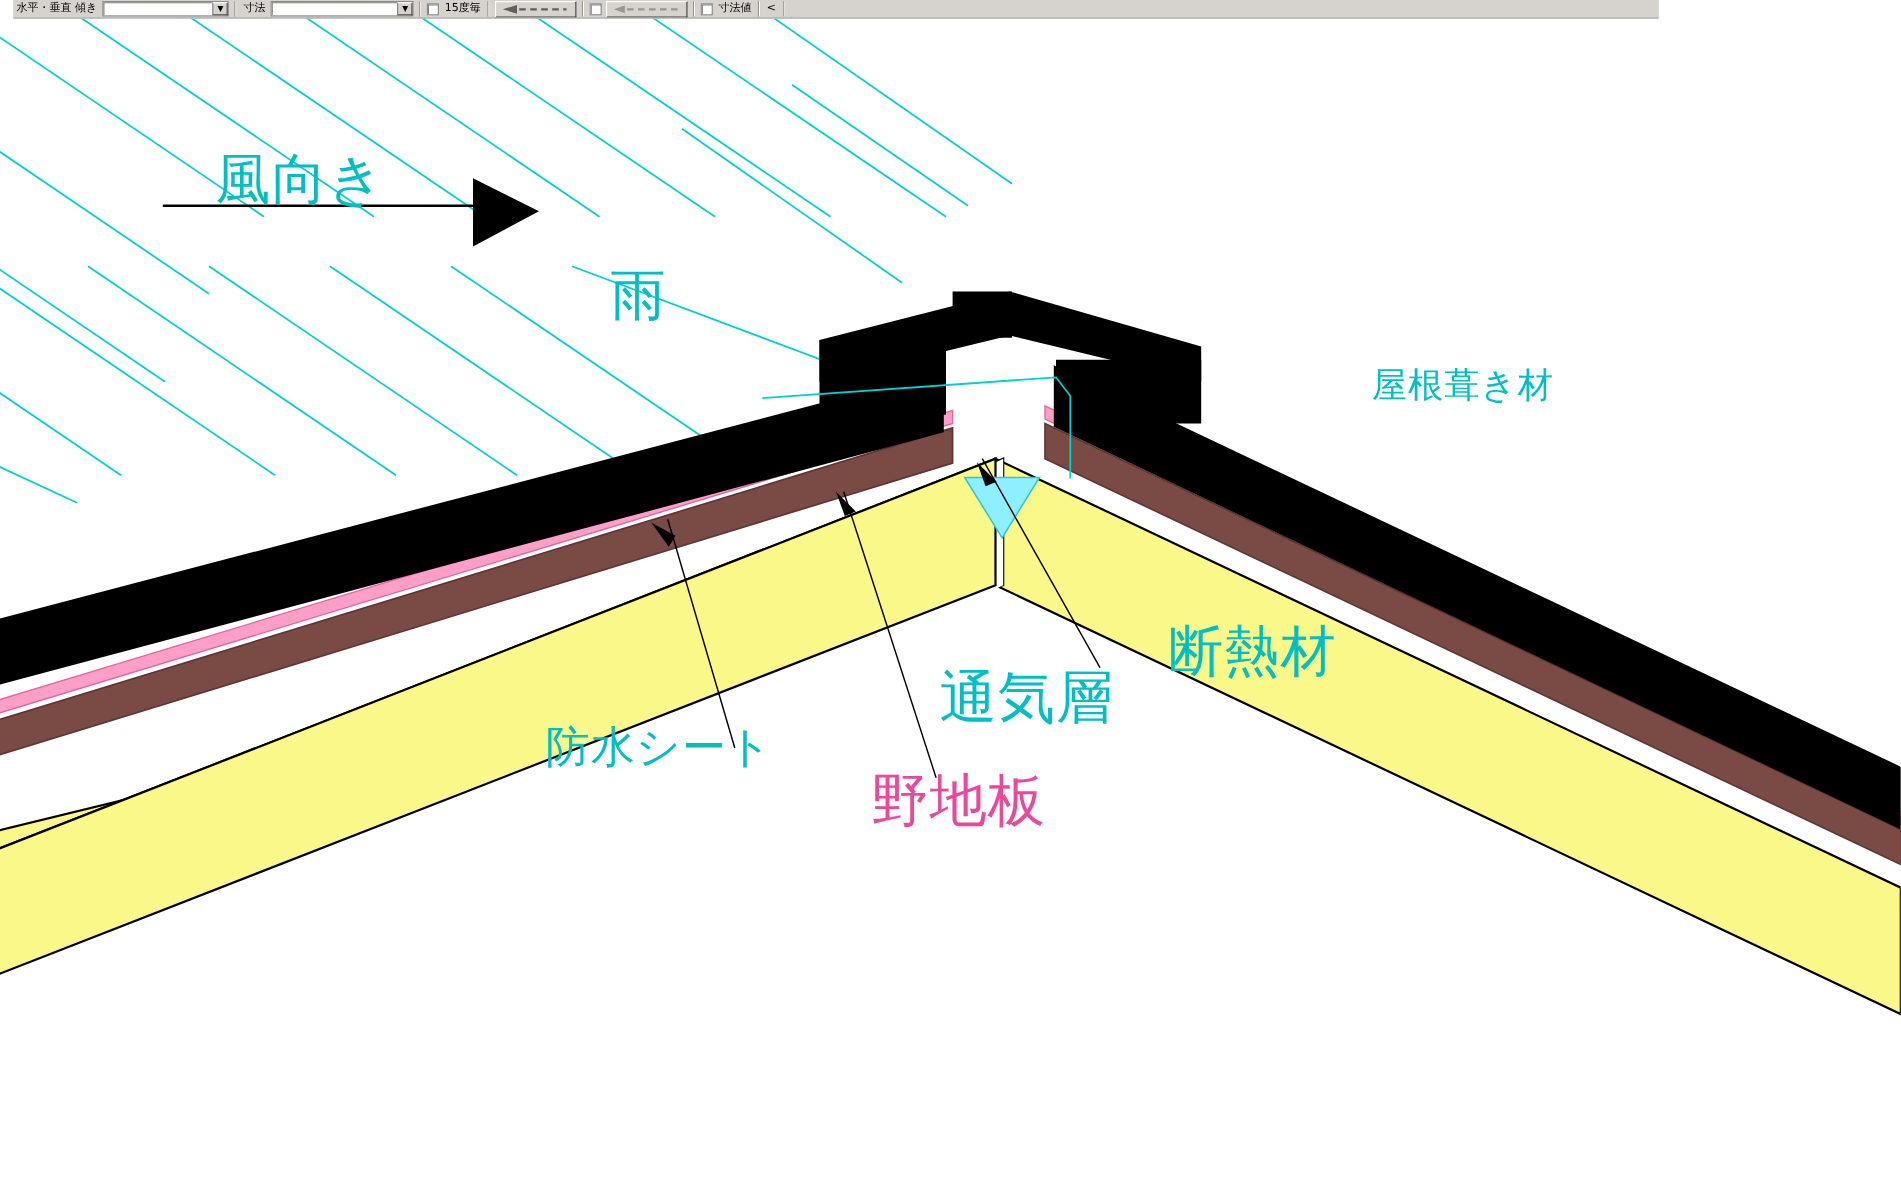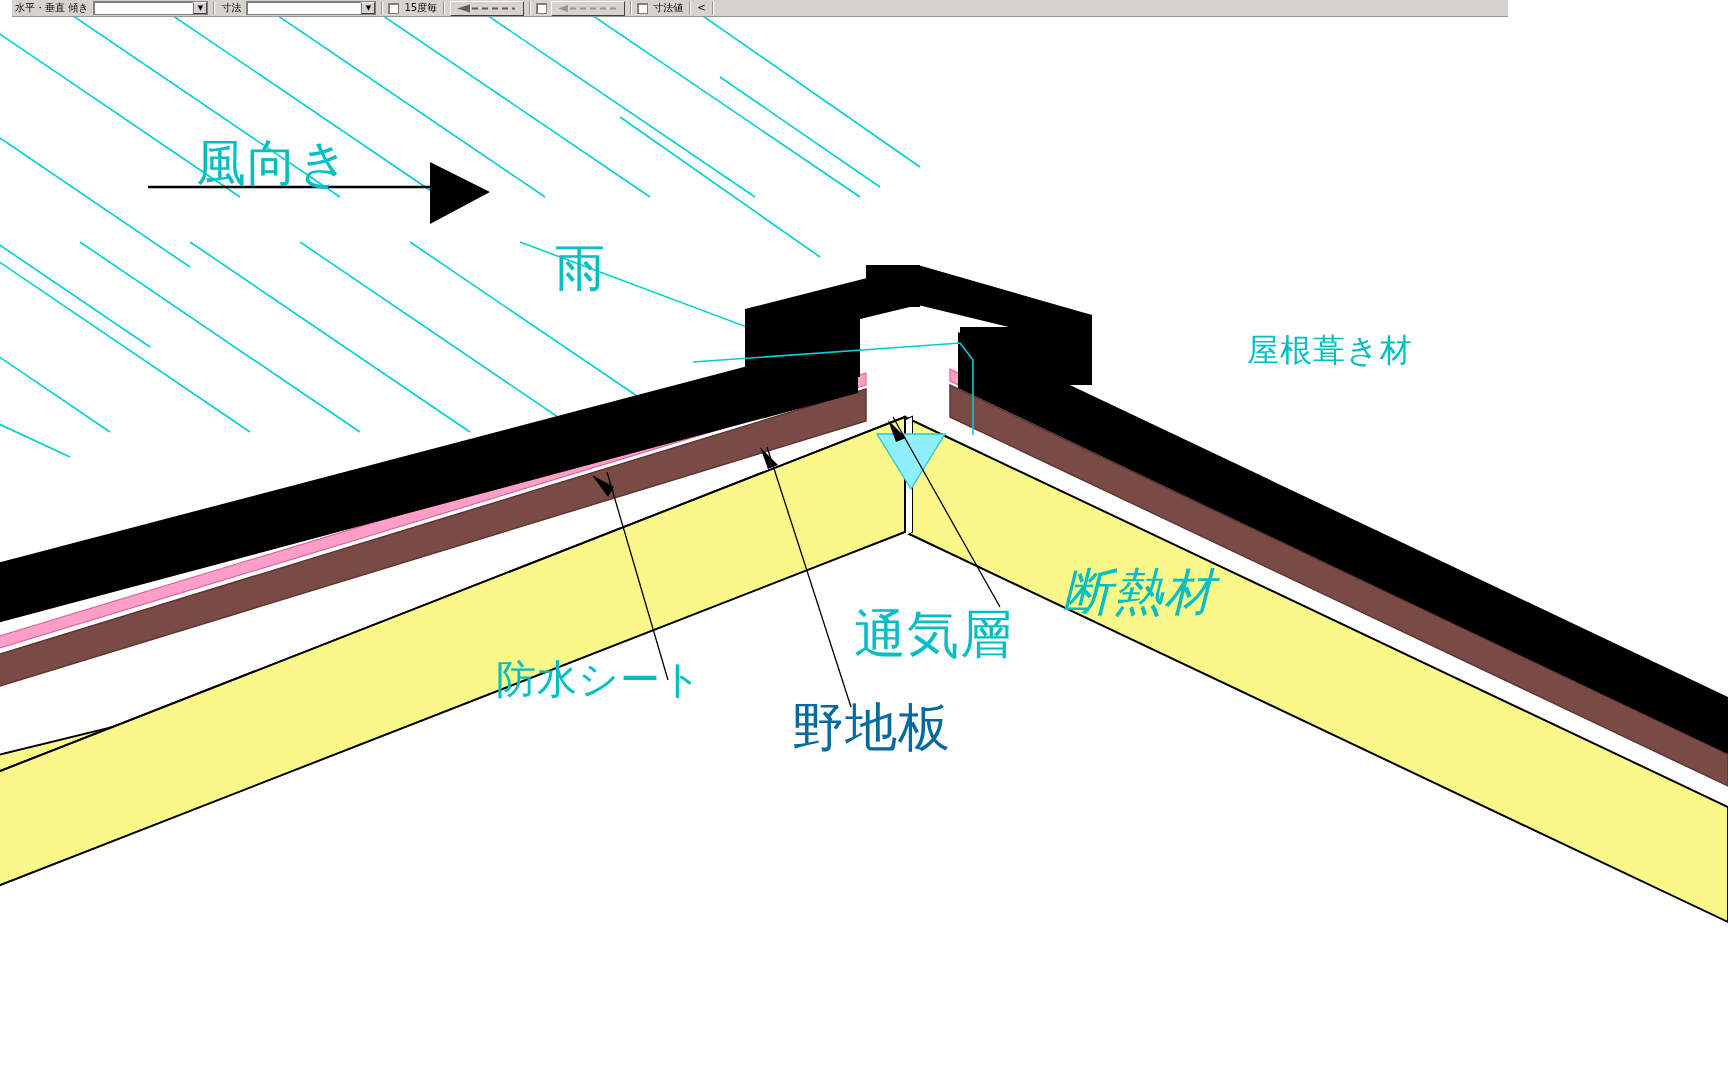--- a/index.html
+++ b/index.html
@@ -192,20 +192,20 @@
   <polygon points="760,430 778,448 768,452" fill="#000000"></polygon>
   <polygon points="888,403 906,421 896,425" fill="#000000"></polygon>
 </svg>
 
 <span class="lbl" style="left:196px;top:113px;font-size:50px;color:#00bfc4;">風向き</span>
 
 <span class="lbl" style="left:555px;top:218px;font-size:50px;color:#00bfc4;">雨</span>
 
 <span class="lbl" style="left:1247px;top:312px;font-size:32px;color:#00bfc4;">屋根葺き材</span>
 
-<span class="lbl" style="left:1062px;top:542px;font-size:50px;color:#00bfc4;font-style:italic;">断熱材</span>
+<span class="lbl" style="left:1062px;top:542px;font-size:50px;color:#00bfc4;">断熱材</span>
 
 <span class="lbl" style="left:854px;top:583px;font-size:52px;color:#00bfc4;text-align:center;">通気層</span>
 
 <span class="lbl" style="left:496px;top:635px;font-size:40px;color:#00bfc4;">防水シート</span>
 
-<span class="lbl" style="left:792px;top:676px;font-size:52px;color:#0369a1;">野地板</span>
+<span class="lbl" style="left:792px;top:676px;font-size:52px;color:#ec4899;">野地板</span>
 </div>
 
 </body></html>

